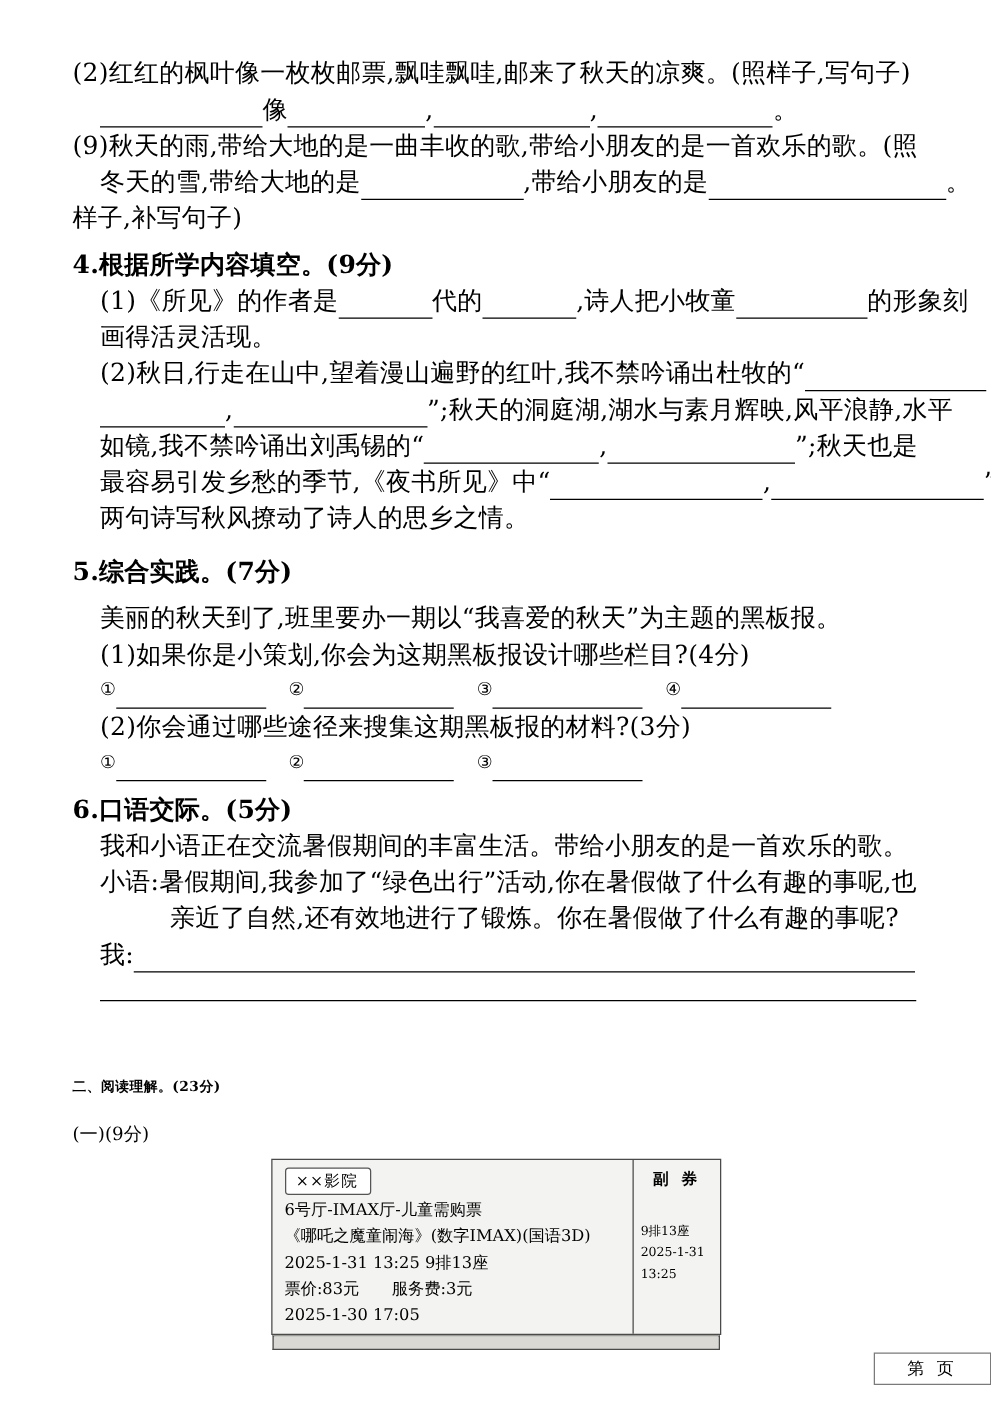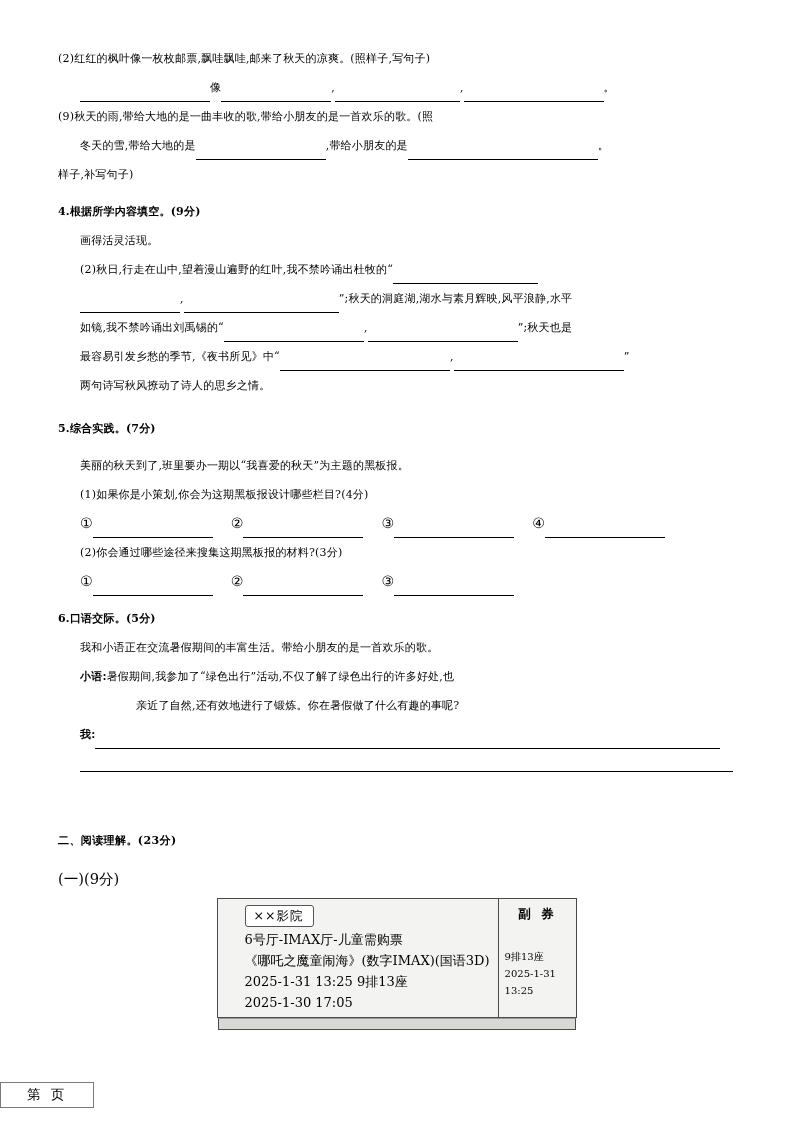--- a/index.html
+++ b/index.html
@@ -17,21 +17,21 @@
   }
   .page {
     position: absolute;
     left: 0; top: 0;
     width: 793px;
     height: 1122px;
     box-sizing: border-box;
     padding: 44px 58px 0 58px;
   }
   .line {
-    font-size: 11px;
+    font-size: 20px;
     line-height: 29px;
     letter-spacing: 0.2px;
     white-space: nowrap;
   }
   .indent1 { padding-left: 0px; }
   .indent2 { padding-left: 22px; }
   .indent3 { padding-left: 44px; }
   .bold { font-weight: bold; }
   .blank {
     display: inline-block;
@@ -93,24 +93,23 @@
     border: 1px solid #4a4a4a;
     background: #f3f3f1;
     display: flex;
     box-shadow: 0 0 0 0 #fff;
     position: relative;
   }
   .ticket-main {
     flex: 1 1 auto;
     padding: 6px 8px 4px 10px;
     box-sizing: border-box;
-    margin-left: 17px;
   }
   .ticket-stub {
-    width: 86px;
+    width: 70px;
     border-left: 1px solid #4a4a4a;
     box-sizing: border-box;
     padding: 6px 5px 4px 6px;
     font-size: 10px;
     line-height: 17px;
   }
   .ticket-stub .stub-title {
     text-align: center;
     font-size: 12.5px;
     font-weight: bold;
@@ -136,31 +135,31 @@
   .ticket-bottom-bar {
     height: 10px;
     background: #d9d8d4;
     border-top: 1px solid #9a9a96;
   }
   .footer {
     position: absolute;
     left: 0;
     bottom: 14px;
     width: 793px;
-    text-align: left;
+    text-align: right;
   }
   .footer-box {
     display: inline-block;
     border: 1px solid #7a7a7a;
     padding: 3px 26px;
     font-size: 13.5px;
     letter-spacing: 3px;
     background: #fff;
   }
-  .spk-label { font-weight: bold; }
+  .spk-label { font-weight: normal; }
 </style>
 </head>
 <body>
 
 <div class="page">
 
   <div class="line indent1">(2)红红的枫叶像一枚枚邮票,飘哇飘哇,邮来了秋天的凉爽。(照样子,写句子)</div>
   <div class="line indent2">
     <span class="blank b130"></span><span>像</span><span class="blank b110"></span><span>,</span><span class="blank b125"></span><span>,</span><span class="blank b140"></span><span>。</span>
   </div>
@@ -168,20 +167,23 @@
   <div class="line indent1">(9)秋天的雨,带给大地的是一曲丰收的歌,带给小朋友的是一首欢乐的歌。(照</div>
   <div class="line indent2">
     <span>冬天的雪,带给大地的是</span><span class="blank b130"></span><span>,带给小朋友的是</span><span class="blank b190"></span><span>。</span>
   </div>
   <div class="line indent1">样子,补写句子)</div>
 
   <div class="gap-sm"></div>
 
   <div class="line">
     <span class="bold">4.</span><span class="bold">根据所学内容填空。(9分)</span>
+  </div>
+  <div class="line indent2">
+    <span>(1)《所见》的作者是</span><span class="blank b75"></span><span>代的</span><span class="blank b75"></span><span>,诗人把小牧童</span><span class="blank b105"></span><span>的形象刻</span>
   </div>
   <div class="line indent2">画得活灵活现。</div>
   <div class="line indent2">
     <span>(2)秋日,行走在山中,望着漫山遍野的红叶,我不禁吟诵出杜牧的“</span><span class="blank b145"></span>
   </div>
   <div class="line indent2">
     <span class="blank b100"></span><span>,</span><span class="blank b155"></span><span>”;秋天的洞庭湖,湖水与素月辉映,风平浪静,水平</span>
   </div>
   <div class="line indent2">
     <span>如镜,我不禁吟诵出刘禹锡的“</span><span class="blank b140"></span><span>,</span><span class="blank b150"></span><span>”;秋天也是</span>
@@ -212,21 +214,21 @@
     <span class="num-item" style="padding-left:18px;"><span>③</span><span class="blank b120"></span></span>
   </div>
 
   <div class="gap-sm"></div>
 
   <div class="line">
     <span class="bold">6.</span><span class="bold">口语交际。(5分)</span>
   </div>
   <div class="line indent2">我和小语正在交流暑假期间的丰富生活。带给小朋友的是一首欢乐的歌。</div>
   <div class="line indent2">
-    <span class="spk-label">小语:</span><span>暑假期间,我参加了“绿色出行”活动,不仅了解了绿色出行的许多好处,也</span>
+    <span class="spk-label">小语:</span><span>暑假期间,我参加了“绿色出行”活动,你在暑假做了什么有趣的事呢,也</span>
   </div>
   <div class="line indent3" style="padding-left:78px;">亲近了自然,还有效地进行了锻炼。你在暑假做了什么有趣的事呢?</div>
   <div class="line indent2">
     <span class="spk-label">我:</span><span class="blank b625"></span>
   </div>
   <div style="padding-left:22px; padding-top:22px;">
     <span class="fullline" style="width:653px;"></span>
   </div>
 
   <div class="gap-lg"></div>
@@ -235,20 +237,23 @@
   <div class="gap-sm"></div>
   <div class="subhead">(一)(9分)</div>
 
   <div class="ticket-wrap">
     <div class="ticket">
       <div class="ticket-main">
         <div class="cinema-tag">××影院</div>
         <div class="ticket-line">6号厅-IMAX厅-儿童需购票</div>
         <div class="ticket-line">《哪吒之魔童闹海》(数字IMAX)(国语3D)</div>
         <div class="ticket-line">2025-1-31  13:25  9排13座</div>
+        <div class="ticket-line">
+          <span>票价:83元</span><span style="display:inline-block;width:26px;"></span><span>服务费:3元</span>
+        </div>
         <div class="ticket-line">2025-1-30  17:05</div>
       </div>
       <div class="ticket-stub">
         <div class="stub-title">副 券</div>
         <div>9排13座</div>
         <div>2025-1-31</div>
         <div>13:25</div>
       </div>
     </div>
   </div>

